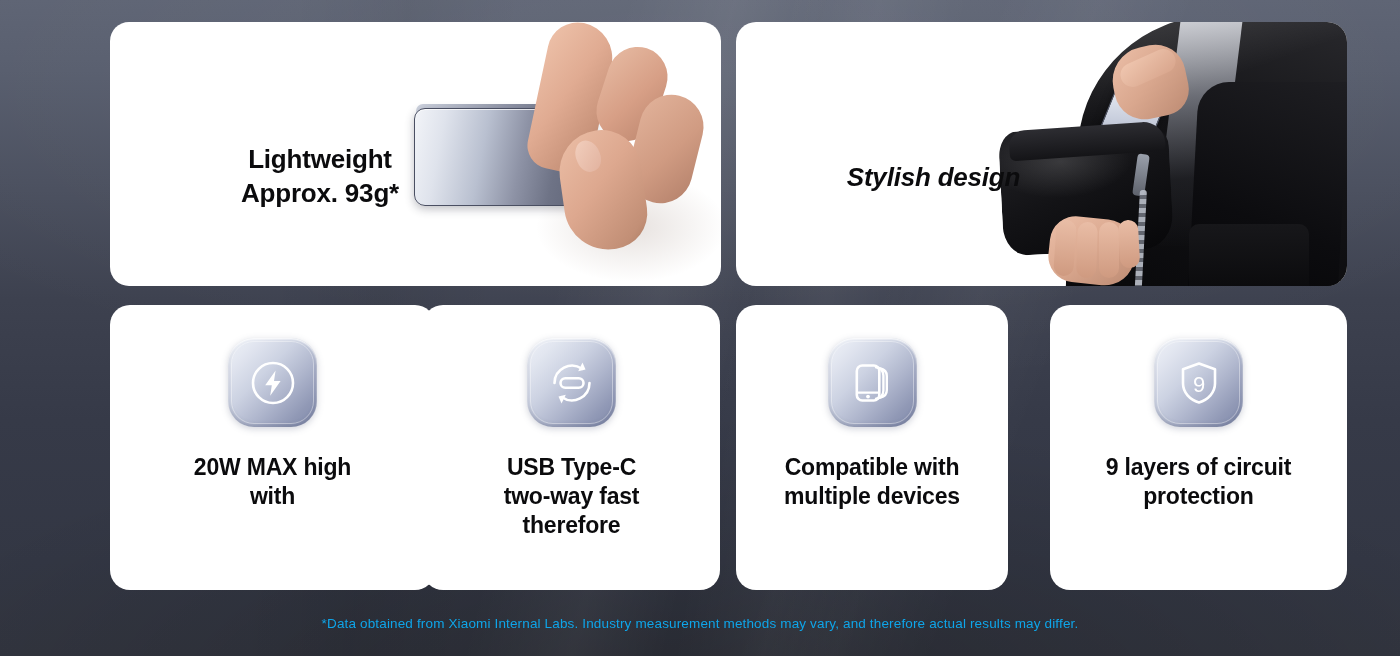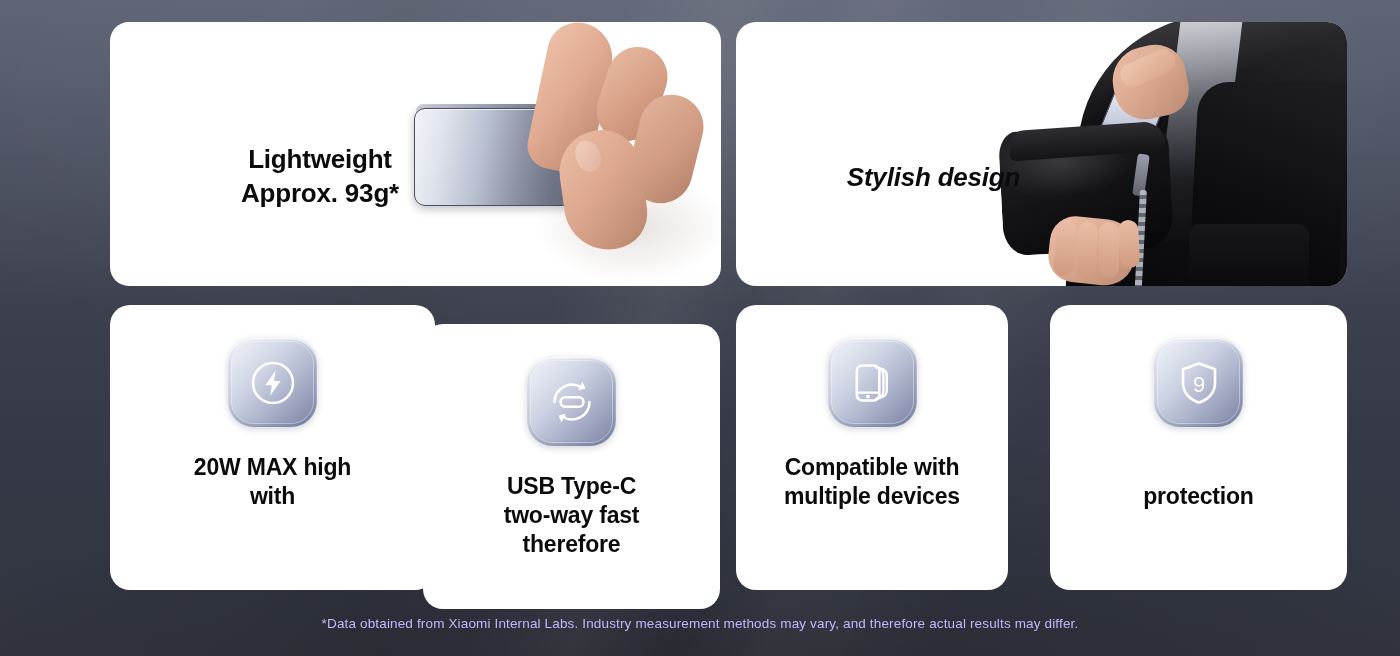--- a/index.html
+++ b/index.html
@@ -264,21 +264,21 @@
   #pants {
     position: absolute;
     right: 38px; bottom: -8px;
     width: 120px; height: 70px;
     background: linear-gradient(180deg, #17171a, #0a0a0c);
     border-radius: 10px 10px 0 0;
   }
 
   
   #card-power      { left: 110px;  top: 305px; width: 325px; height: 285px; }
-  #card-usbc       { left: 423px;  top: 305px; width: 297px; height: 285px; margin-top: 19px; }
+  #card-usbc       { left: 423px;  top: 305px; width: 297px; height: 285px; }
   #card-compatible { left: 736px;  top: 305px; width: 272px; height: 285px; }
   #card-protection { left: 1050px; top: 305px; width: 297px; height: 285px; }
 
   .feature-inner {
     position: absolute;
     inset: 0;
     display: flex;
     flex-direction: column;
     align-items: center;
     padding-top: 33px;
@@ -326,21 +326,21 @@
   }
 
   
   #footnote {
     position: absolute;
     left: 0;
     top: 616px;
     width: 1400px;
     text-align: center;
     font-size: 13.5px;
-    color: #c4b5fd;
+    color: #0ea5e9;
     letter-spacing: 0.15px;
   }
 </style>
 </head>
 <body>
 
 <div id="bg-base"></div>
 <div id="bg-streaks"></div>
 <div id="bg-vignette"></div>
 
@@ -433,19 +433,19 @@
   <div class="card" id="card-protection">
     <div class="feature-inner">
       <div class="icon-tile">
         <span>
           <svg width="56" height="56" viewBox="0 0 56 56" fill="none">
             <path d="M28 8.5 L44 14.2 L44 28.5 C44 37.5 37.2 44.6 28 47.5 C18.8 44.6 12 37.5 12 28.5 L12 14.2 Z" stroke="#ffffff" stroke-width="2.6" stroke-linejoin="round"></path>
             <text x="28" y="36.5" text-anchor="middle" font-family="Liberation Sans, sans-serif" font-size="22" fill="#ffffff">9</text>
           </svg>
         </span>
       </div>
-      <div class="feature-label"><br><span>protection</span></div>
+      <div class="feature-label"><span>9 layers of circuit</span><br><span>protection</span></div>
     </div>
   </div>
 
   <div id="footnote">*Data obtained from Xiaomi Internal Labs. Industry measurement methods may vary, and therefore actual results may differ.</div>
 
 </div>
 
 </body></html>

